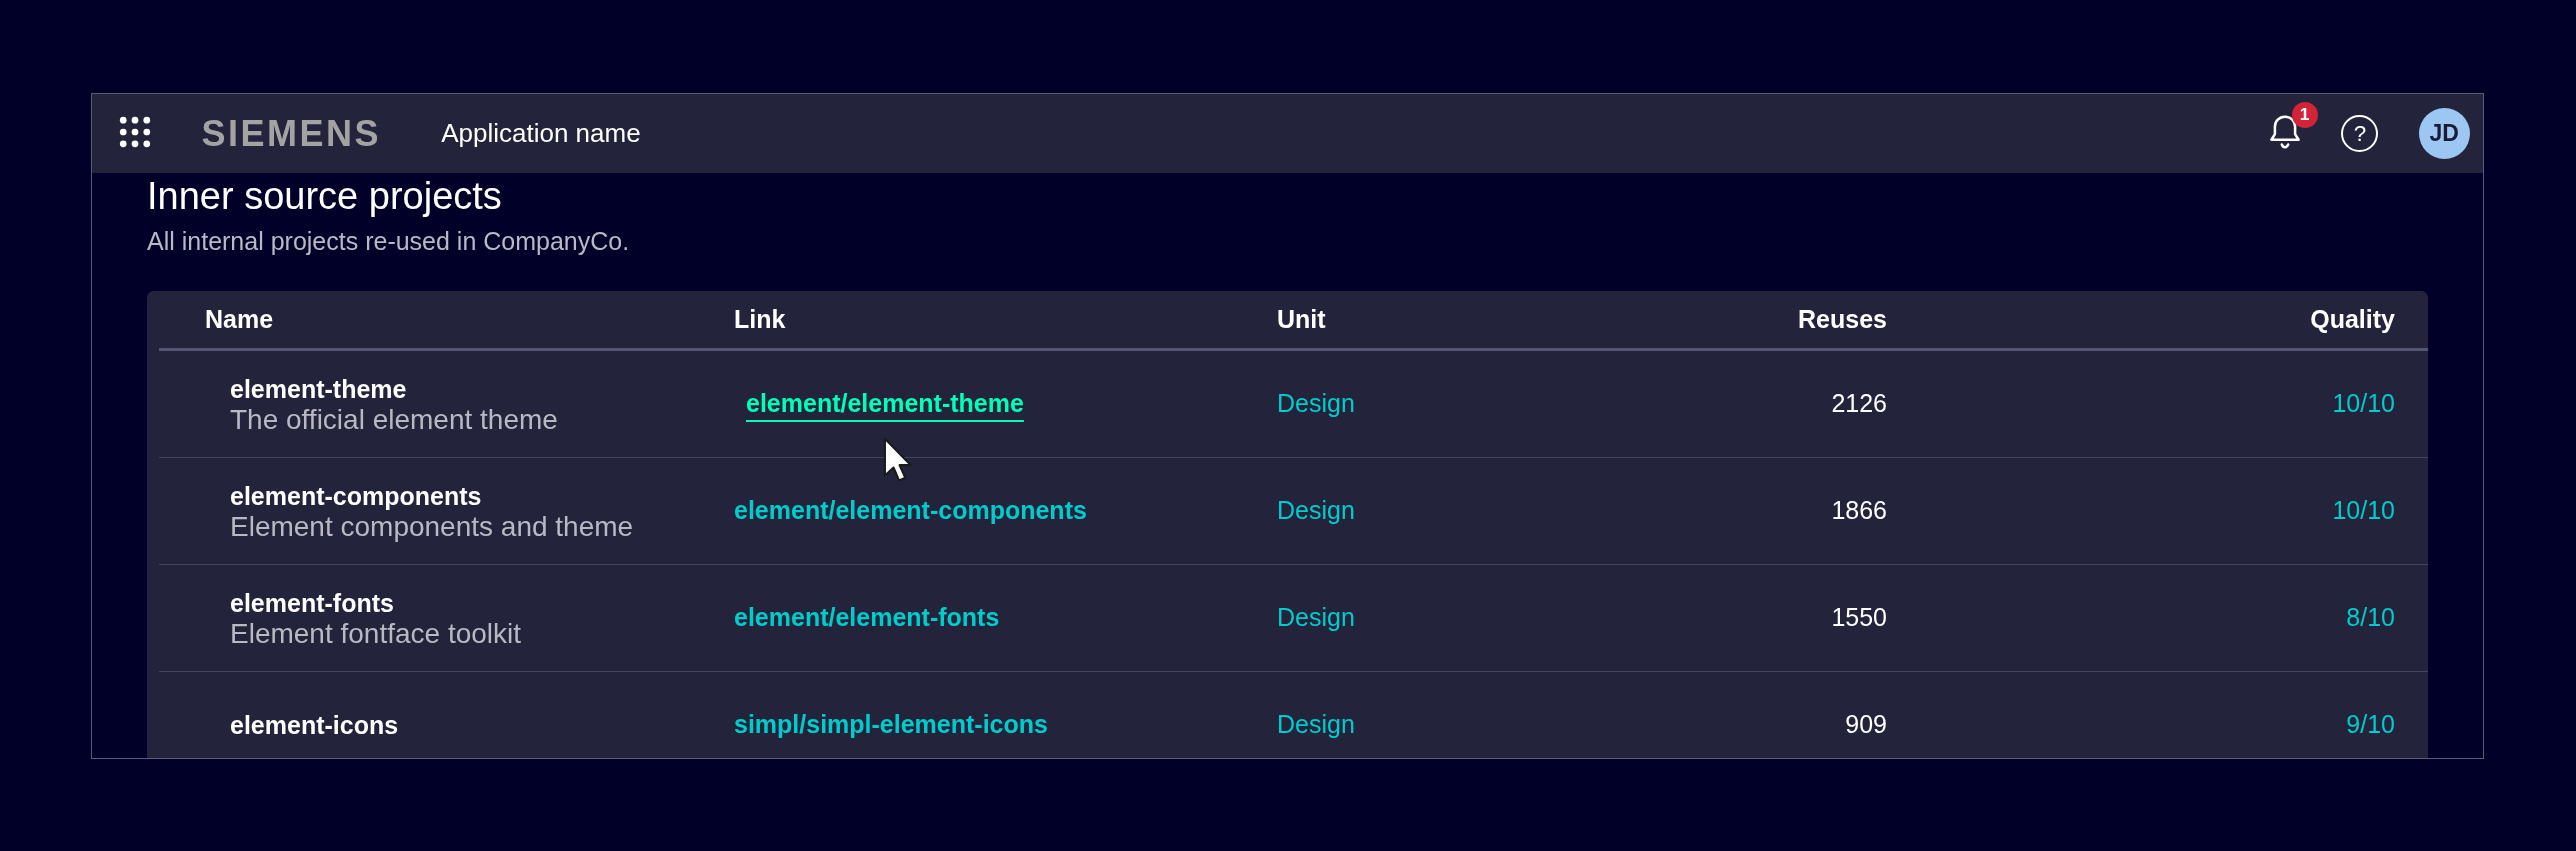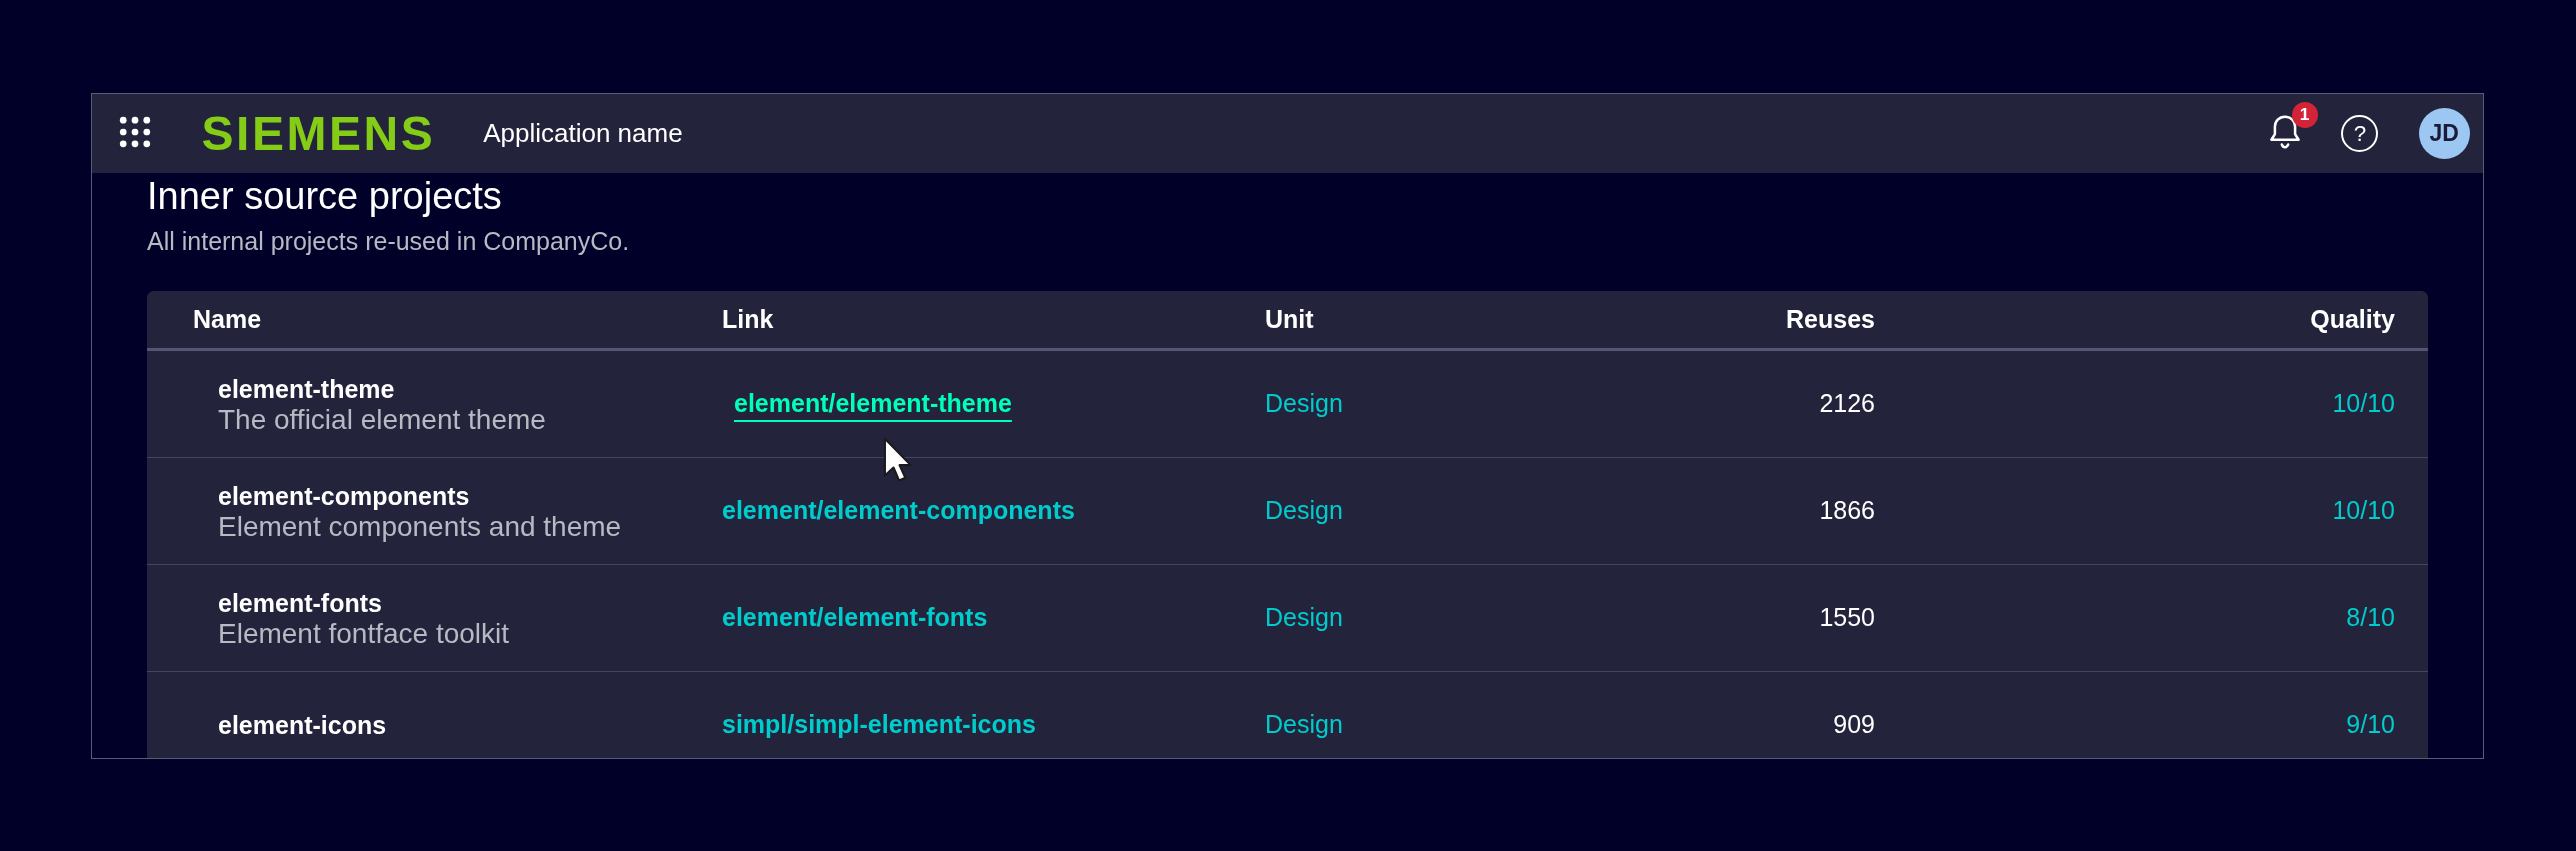--- a/index.html
+++ b/index.html
@@ -38,27 +38,27 @@
     align-items:center;
     padding:0 13.3px 0 26.6px;
   }
   .apps-button{
     width:32px;height:32px;
     margin-right:51px;
     background:none;border:none;cursor:pointer;
     display:flex;align-items:center;justify-content:center;
   }
   .logo{
-    font-size:48px;
+    font-size:36px;
     font-weight:700;
     letter-spacing:2.5px;
-    color:#84cc16;
+    color:#a3a3a3;
   }
   .app-name{
-    margin-left:48px;
+    margin-left:60px;
     font-size:26px;
     font-weight:400;
     color:#fff;
   }
   .header-right{
     margin-left:auto;
     display:flex;
     align-items:center;
     gap:37px;
   }
@@ -111,20 +111,21 @@
     margin-top:6.6px;
     font-size:25px;
     line-height:30px;
     color:var(--soft-text);
   }
   
   .card{
     margin-top:35px;
     background:var(--surface);
     border-radius:6.6px 6.6px 0 0;
+    padding-left:12px;
   }
   .thead, .trow{
     display:grid;
     grid-template-columns:529px 543px 315px 295px 1fr;
     align-items:center;
     padding:0 33px 0 46px;
   }
   .thead{
     height:60px;
     border-bottom:3.3px solid var(--header-divider);

